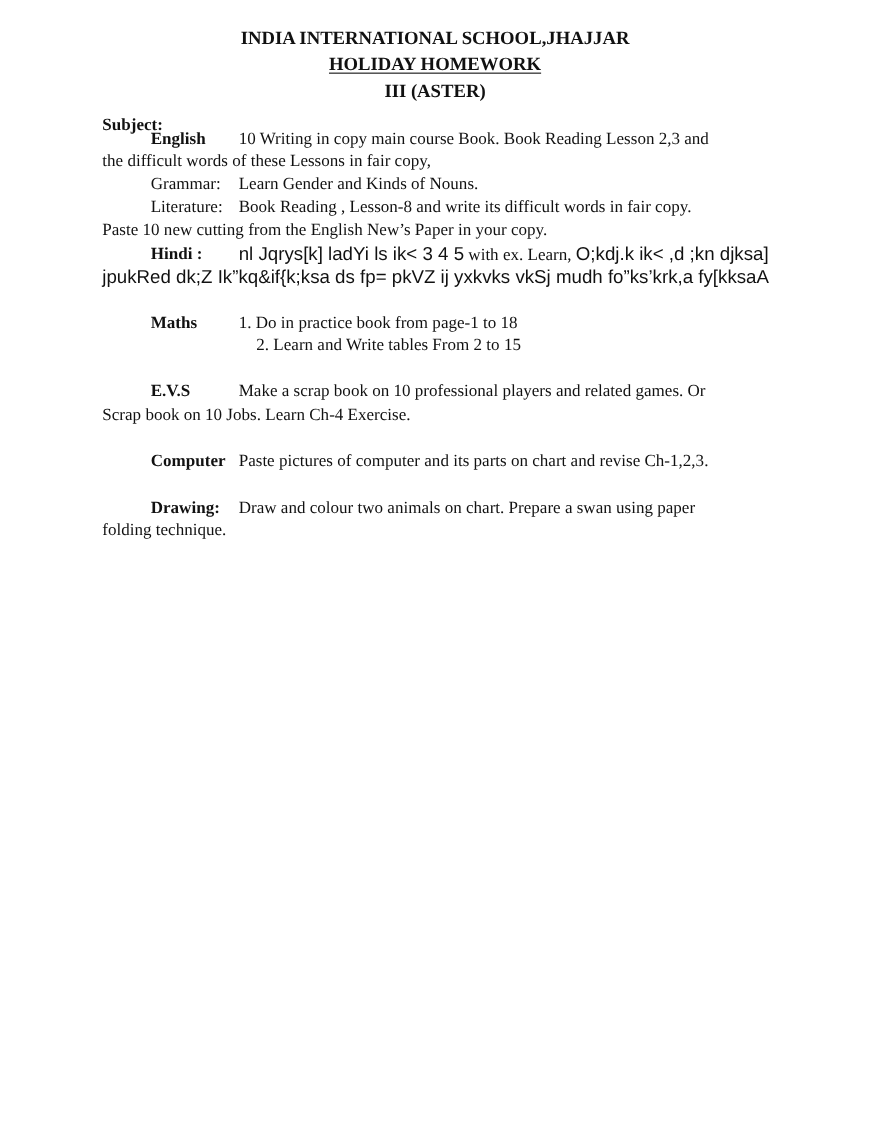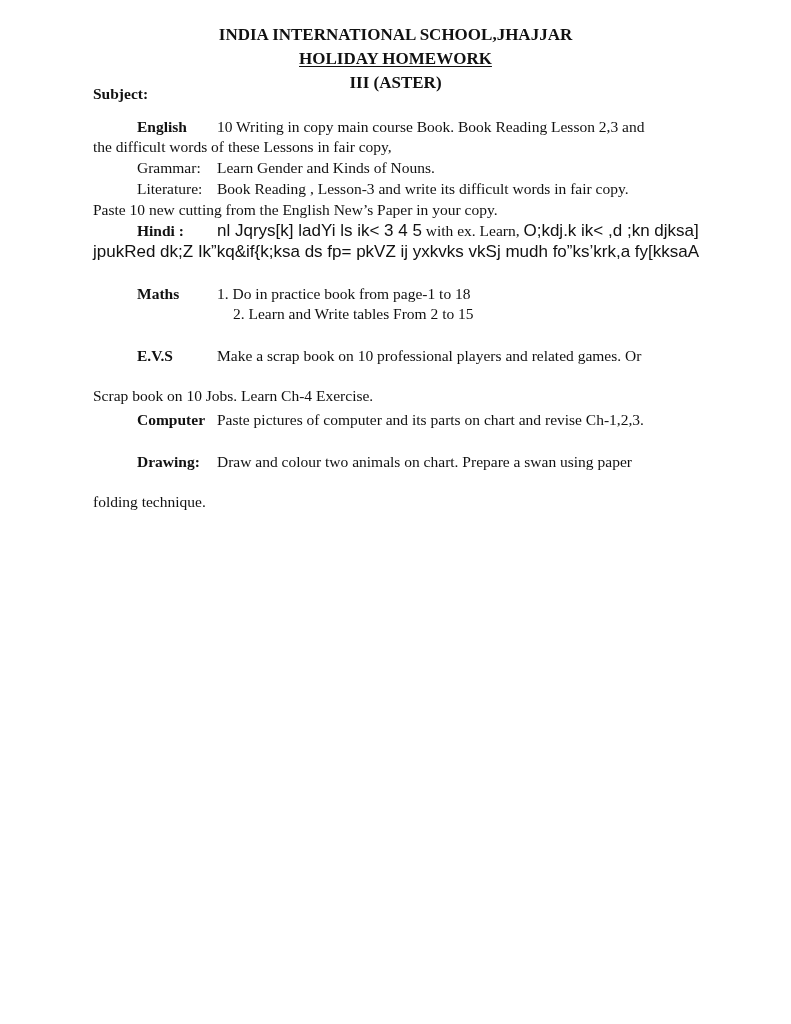--- a/index.html
+++ b/index.html
@@ -18,61 +18,61 @@
 </style>
 </head>
 <body>
 
 <div class="page serif">
 
   <div class="title" style="top:24px;">INDIA INTERNATIONAL SCHOOL,JHAJJAR</div>
   <div class="title" style="top:48px;"><span class="u">HOLIDAY HOMEWORK</span></div>
   <div class="title" style="top:72px;">III (ASTER)</div>
 
-  <div class="line b" style="left:93px; top:84px;">Subject:</div>
+  <div class="line b" style="left:93px; top:104px;">Subject:</div>
 
   <div class="line" style="top:117px; left:0; width:791px;">
     <span class="lab b">English</span>
     <span class="val">10 Writing in copy main course Book. Book Reading Lesson 2,3 and</span>
   </div>
   <div class="line full" style="top:137px;">the difficult words of these Lessons in fair copy,</div>
 
   <div class="line" style="top:158px; left:0; width:791px;">
     <span class="lab">Grammar:</span>
     <span class="val">Learn Gender and Kinds of Nouns.</span>
   </div>
 
   <div class="line" style="top:179px; left:0; width:791px;">
     <span class="lab">Literature:</span>
-    <span class="val">Book Reading , Lesson-3 and write its difficult words in fair copy.</span>
+    <span class="val">Book Reading , Lesson-8 and write its difficult words in fair copy.</span>
   </div>
   <div class="line full" style="top:200px;">Paste 10 new cutting from the English New’s Paper in your copy.</div>
 
   <div class="line" style="top:221px; left:0; width:791px;">
     <span class="lab b">Hindi :</span>
     <span class="val"><span class="sans hindi">nl Jqrys[k] ladYi ls ik&lt; 3 4 5</span><span> with ex. Learn, </span><span class="sans hindi">O;kdj.k ik&lt; ,d ;kn djksa]</span></span>
   </div>
   <div class="line full sans hindi" style="top:242px;">jpukRed dk;Z Ik”kq&amp;if{k;ksa ds fp= pkVZ ij yxkvks vkSj mudh fo”ks’krk,a fy[kksaA</div>
 
   <div class="line" style="top:284px; left:0; width:791px;">
     <span class="lab b">Maths</span>
     <span class="val">1. Do in practice book from page-1 to 18</span>
   </div>
   <div class="line" style="top:304px; left:233px;">2.  Learn and Write tables From 2 to 15</div>
 
   <div class="line" style="top:346px; left:0; width:791px;">
     <span class="lab b">E.V.S</span>
     <span class="val">Make a scrap book on 10 professional players and related games. Or</span>
   </div>
-  <div class="line full" style="top:368px;margin-top:18px;">Scrap book on 10 Jobs. Learn Ch-4 Exercise.</div>
+  <div class="line full" style="top:368px;">Scrap book on 10 Jobs. Learn Ch-4 Exercise.</div>
 
   <div class="line" style="top:410px; left:0; width:791px;">
     <span class="lab b">Computer</span>
     <span class="val">Paste pictures of computer and its parts on chart and revise Ch-1,2,3.</span>
   </div>
 
   <div class="line" style="top:452px; left:0; width:791px;">
     <span class="lab b">Drawing:</span>
     <span class="val">Draw and colour two animals on chart. Prepare a swan using paper</span>
   </div>
-  <div class="line full" style="top:472px;margin-top:20px;">folding technique.</div>
+  <div class="line full" style="top:472px;">folding technique.</div>
 
 </div>
 
 </body></html>

